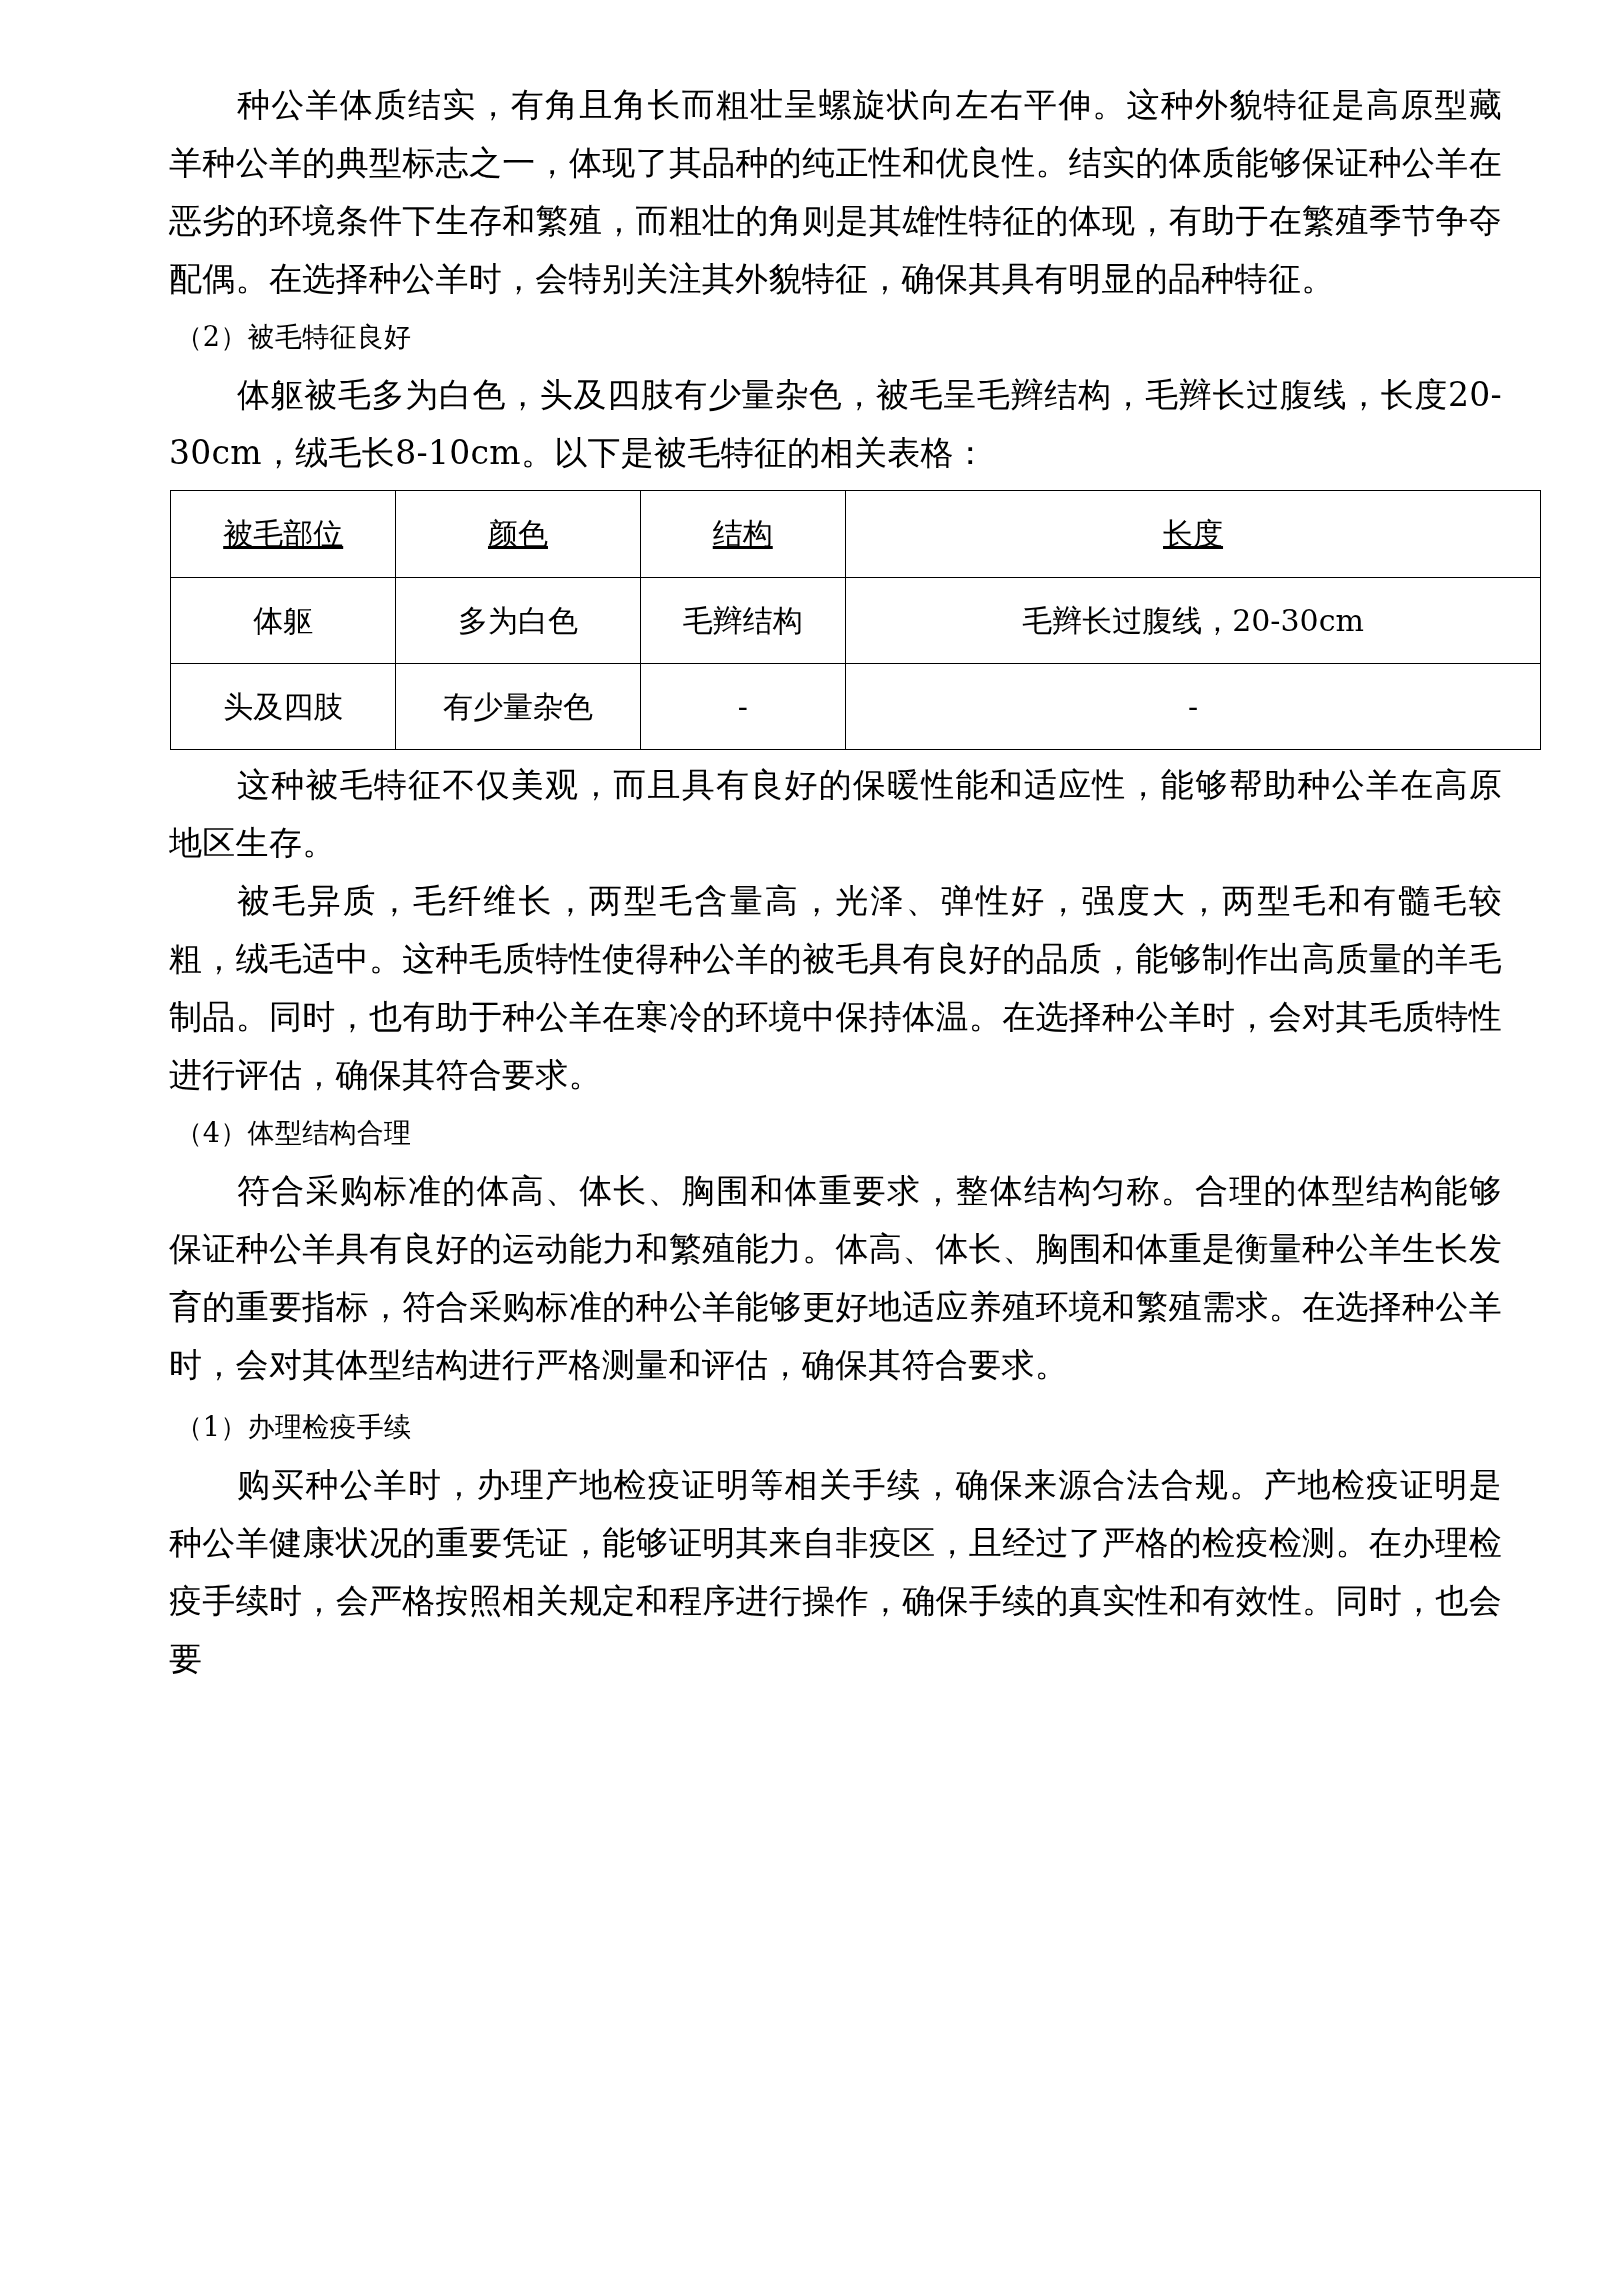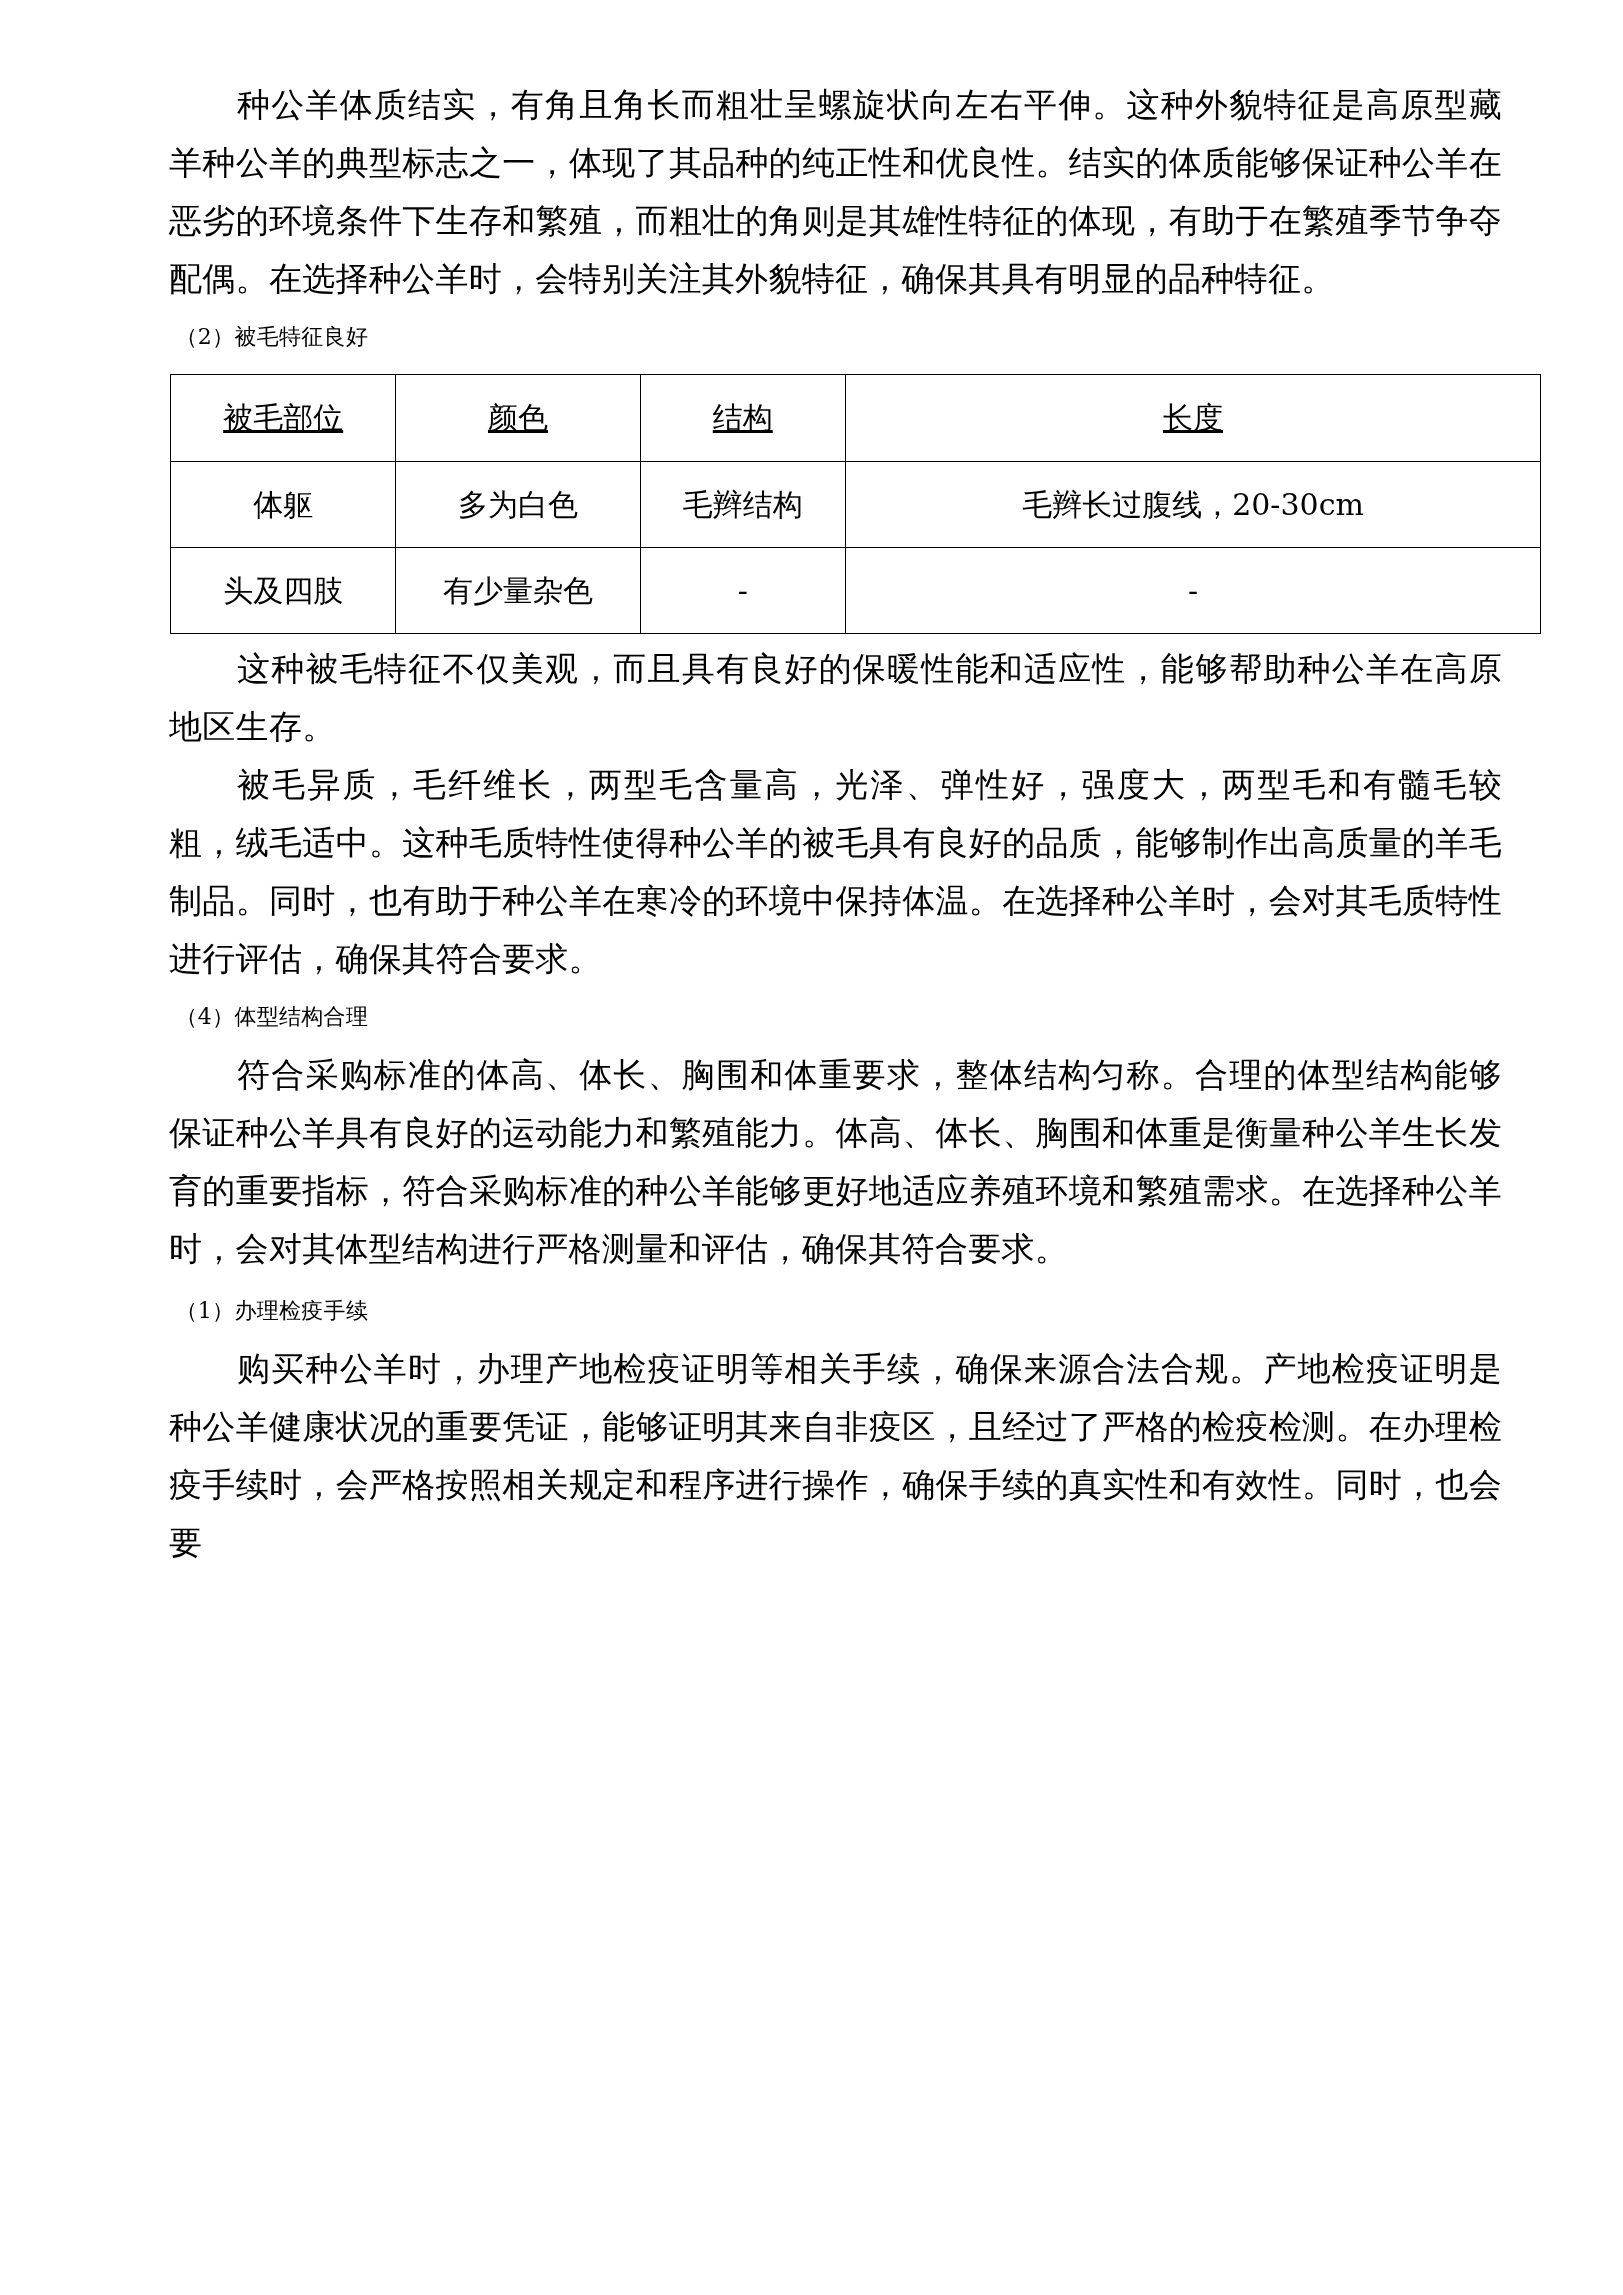--- a/index.html
+++ b/index.html
@@ -30,21 +30,21 @@
     font-size: 33px;
     line-height: 58px;
     text-align: justify;
     text-justify: inter-ideograph;
     letter-spacing: 0.3px;
     text-indent: 68px;
     word-break: break-all;
   }
   p.heading {
     margin: 0;
-    font-size: 22px;
+    font-size: 27px;
     line-height: 58px;
     text-indent: 0;
     text-align: left;
     letter-spacing: 0.3px;
   }
   p.heading.indent1 {
     padding-left: 6.5px;
   }
   .gap-sm { height: 3.9px; }
   .table-wrap {
@@ -81,20 +81,21 @@
 </head>
 <body>
 
 <div class="page">
   <div class="body-col">
 
     <p class="para">种公羊体质结实，有角且角长而粗壮呈螺旋状向左右平伸。这种外貌特征是高原型藏羊种公羊的典型标志之一，体现了其品种的纯正性和优良性。结实的体质能够保证种公羊在恶劣的环境条件下生存和繁殖，而粗壮的角则是其雄性特征的体现，有助于在繁殖季节争夺配偶。在选择种公羊时，会特别关注其外貌特征，确保其具有明显的品种特征。</p>
 
     <p class="heading indent1">（2）被毛特征良好</p>
 
+    <p class="para">体躯被毛多为白色，头及四肢有少量杂色，被毛呈毛辫结构，毛辫长过腹线，长度20-30cm，绒毛长8-10cm。以下是被毛特征的相关表格：</p>
 
     <div class="table-wrap">
       <table class="fleece">
         <tbody>
           <tr class="head">
             <td class="col-a">被毛部位</td>
             <td class="col-b">颜色</td>
             <td class="col-c">结构</td>
             <td class="col-d">长度</td>
           </tr>

